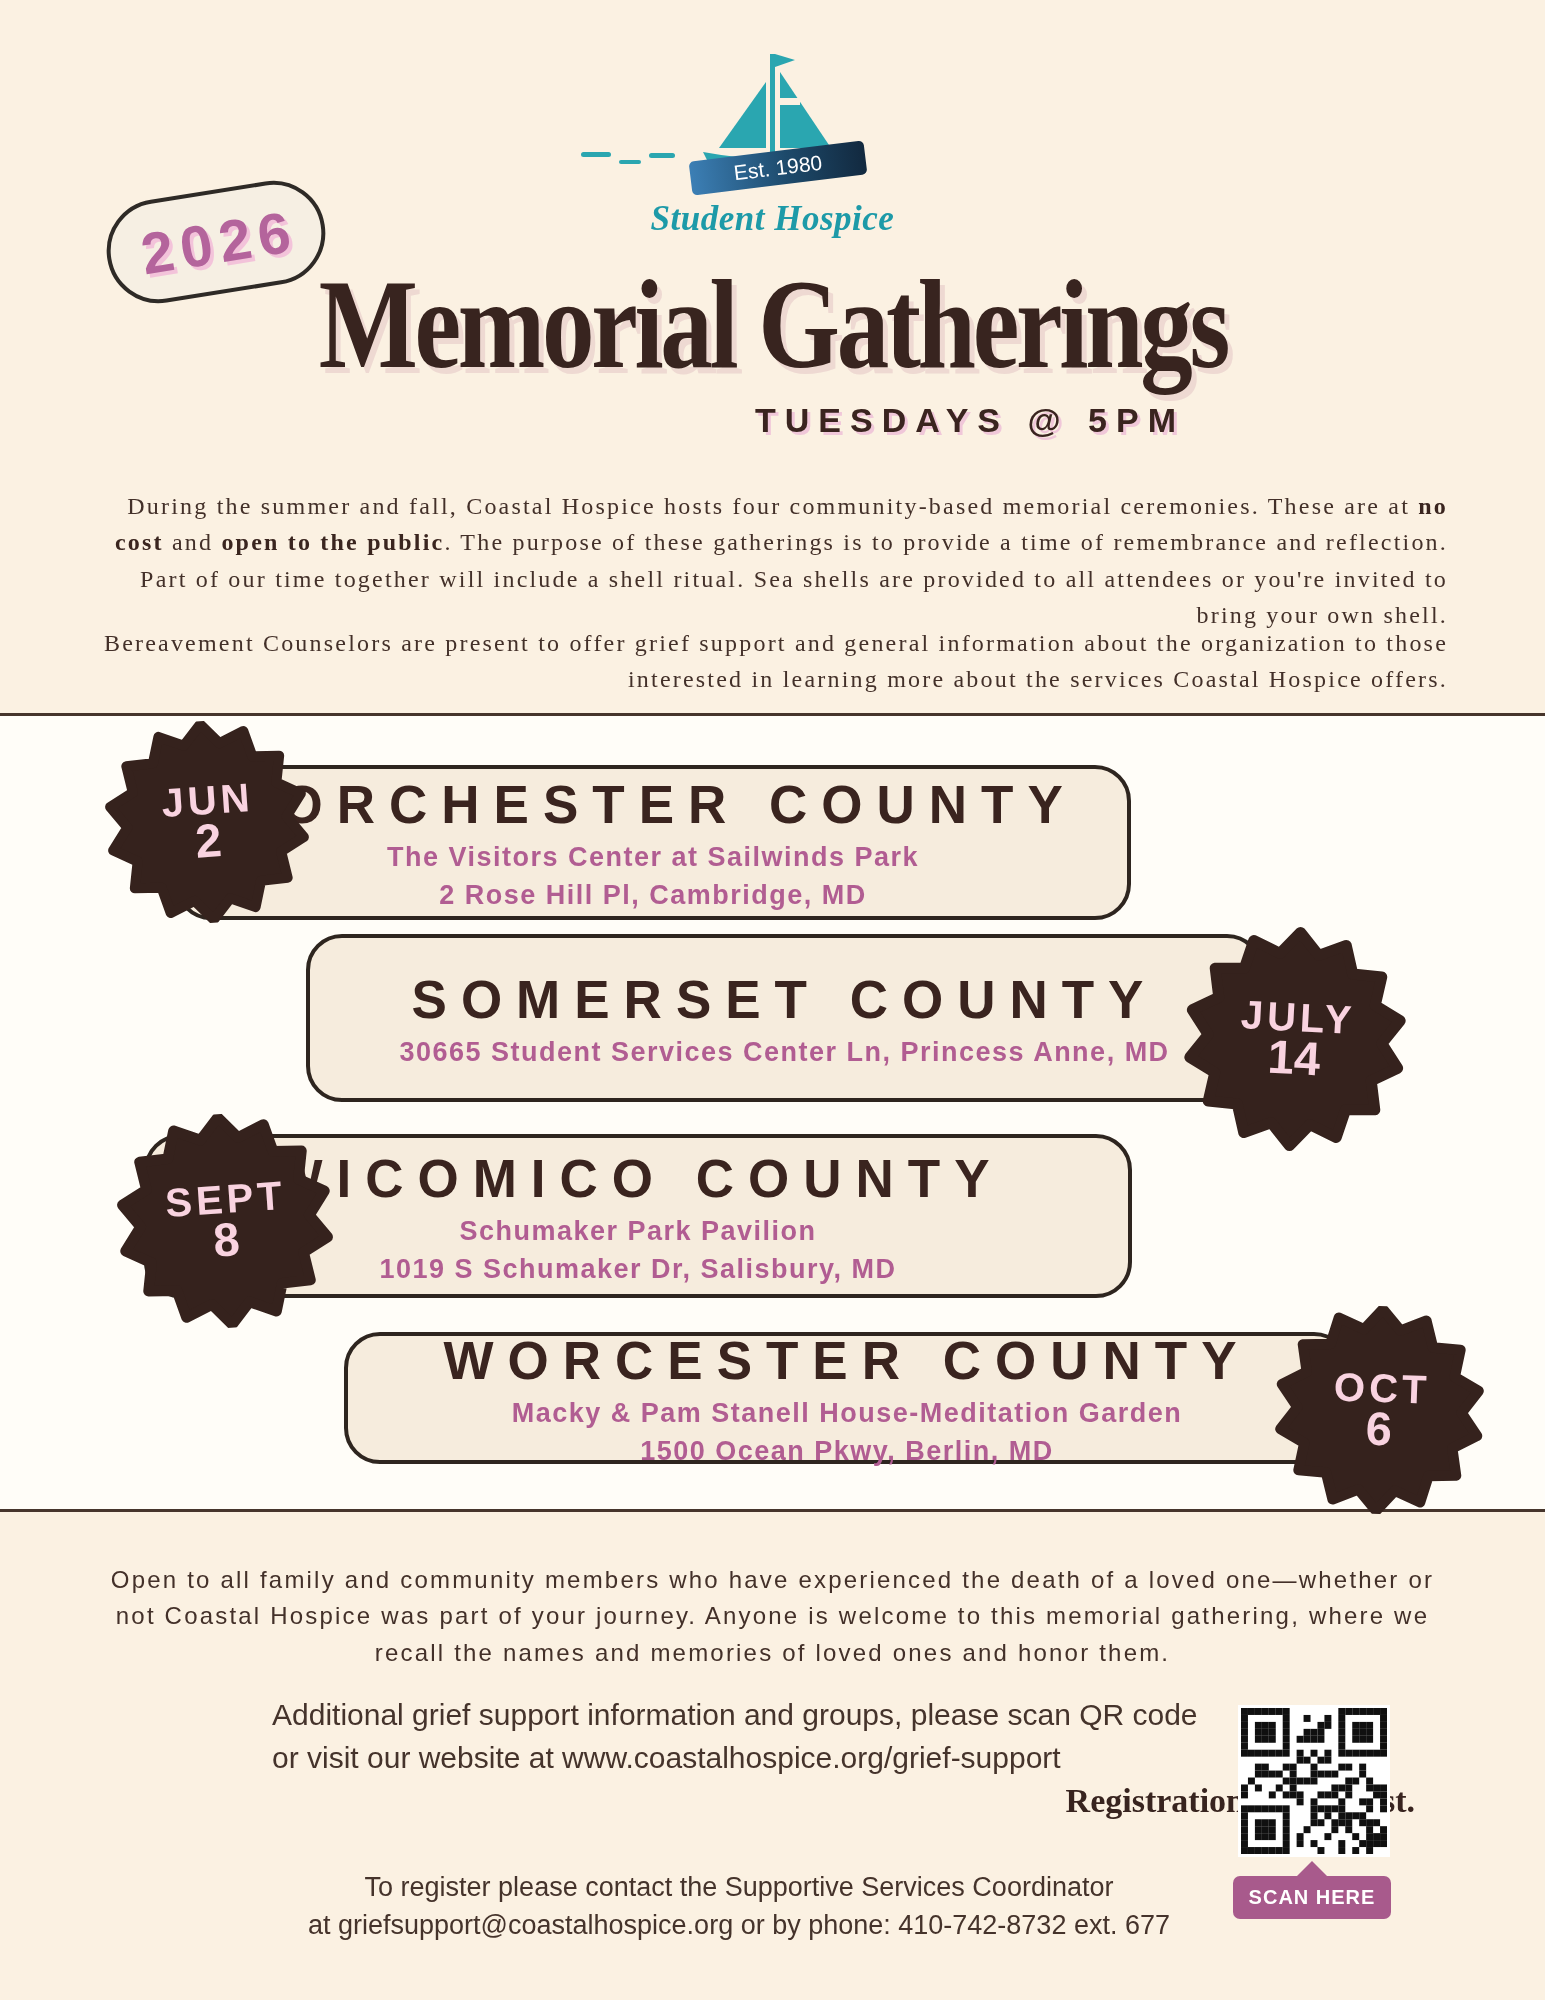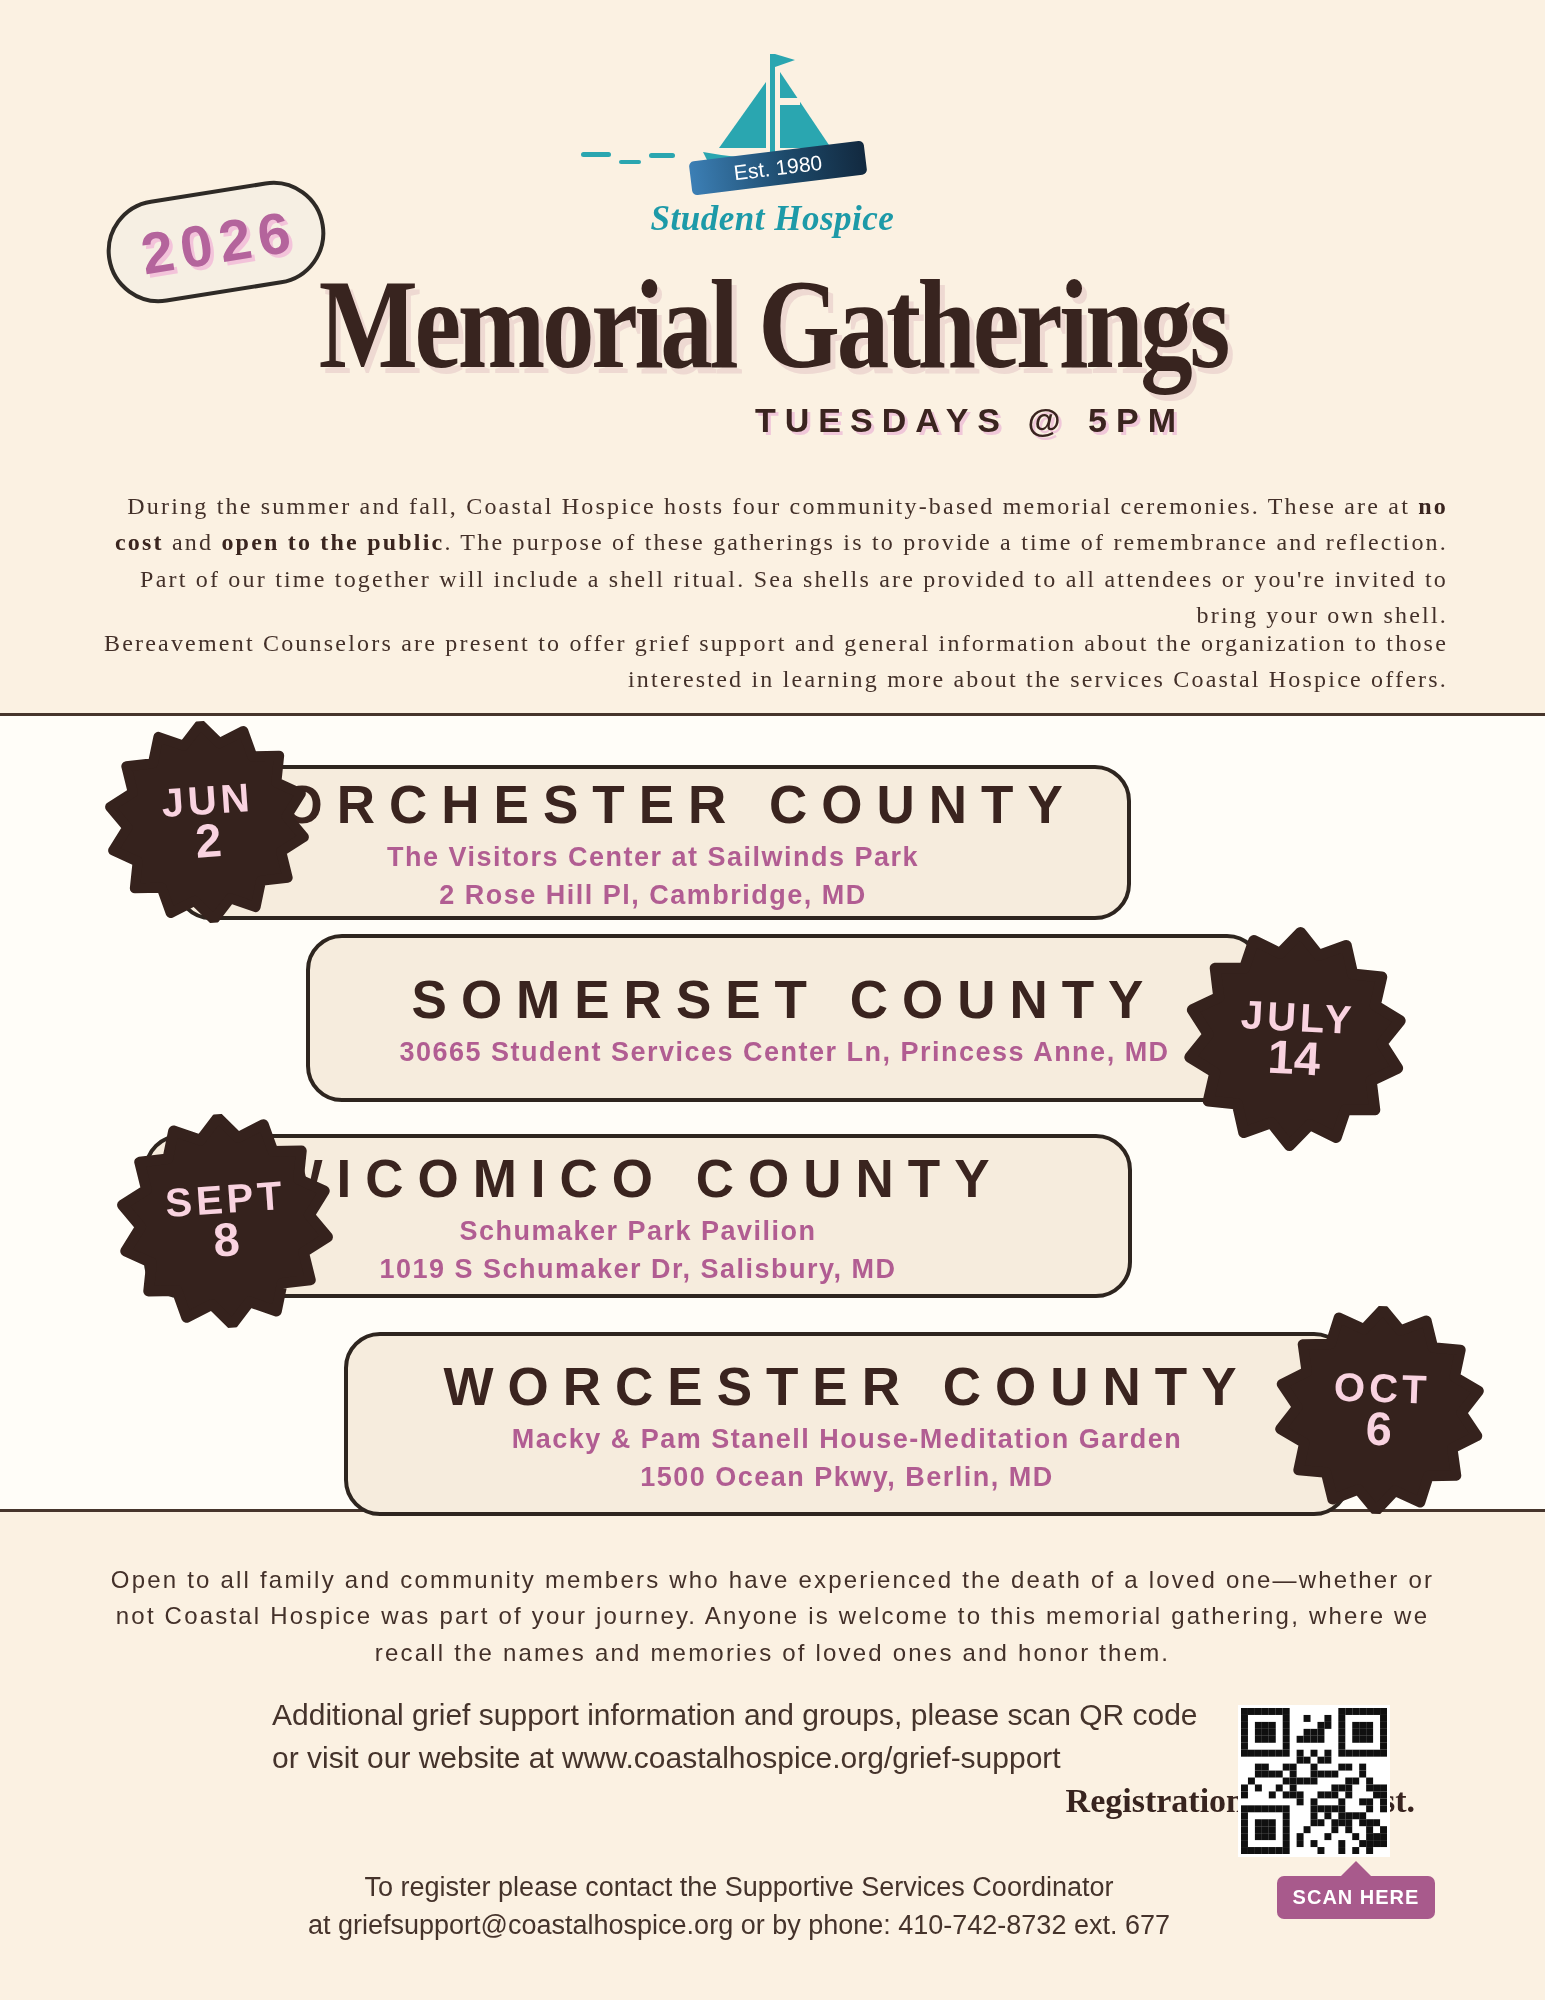--- a/index.html
+++ b/index.html
@@ -98,21 +98,21 @@
     font-size:53px; font-weight:bold; letter-spacing:14px;
     color:#3a241f; white-space:nowrap;
   }
   .card .venue {
     font-size:27px; font-weight:bold; letter-spacing:1.5px;
     color:#b15d92; white-space:nowrap;
   }
   #card1 { left:175px; top:49px;  width:956px;  height:155px; }
   #card2 { left:306px; top:218px; width:957px;  height:168px; }
   #card3 { left:144px; top:418px; width:988px;  height:164px; }
-  #card4 { left:344px; top:616px; width:1006px; height:184px; }
+  #card4 { left:344px; top:616px; width:1006px; height:132px; }
 
   .dbadge {
     position:absolute; z-index:2;
     display:flex; flex-direction:column; align-items:center; justify-content:center;
     text-align:center; line-height:0.95;
   }
   .dbadge svg.star { position:absolute; left:0; top:0; width:100%; height:100%; }
   .dbadge .m {
     position:relative; font-size:40px; font-weight:bold;
     letter-spacing:4px; color:#f9d3e0; padding-left:4px;
@@ -150,21 +150,21 @@
   }
   .qr-block {
     position:absolute; left:1238px; top:1705px; width:152px; height:152px;
     background:#ffffff; padding:3px;
   }
   .qr-block svg { width:100%; height:100%; display:block; }
   .scan-btn {
     position:absolute; left:1233px; top:1876px; width:158px; height:43px;
     background:#a85a8c; border-radius:7px;
     display:flex; align-items:center; justify-content:center;
-    color:#ffffff; font-size:20px; font-weight:bold; letter-spacing:1px;margin-left:44px;
+    color:#ffffff; font-size:20px; font-weight:bold; letter-spacing:1px;
   }
   .scan-btn::before {
     content:""; position:absolute; top:-15px; left:50%;
     transform:translateX(-50%);
     border-left:16px solid transparent;
     border-right:16px solid transparent;
     border-bottom:16px solid #a85a8c;
   }
 </style>
 </head>

